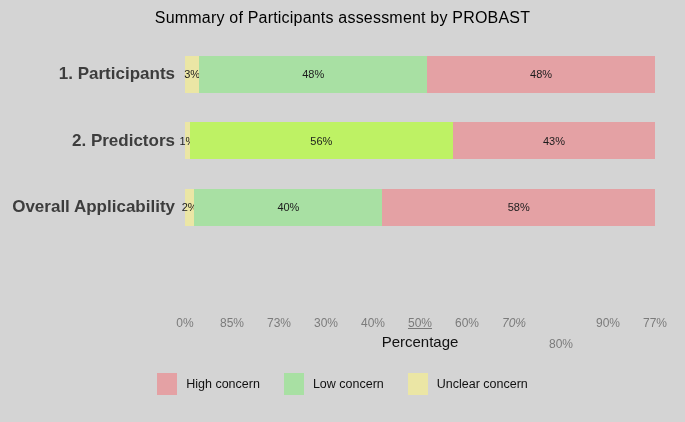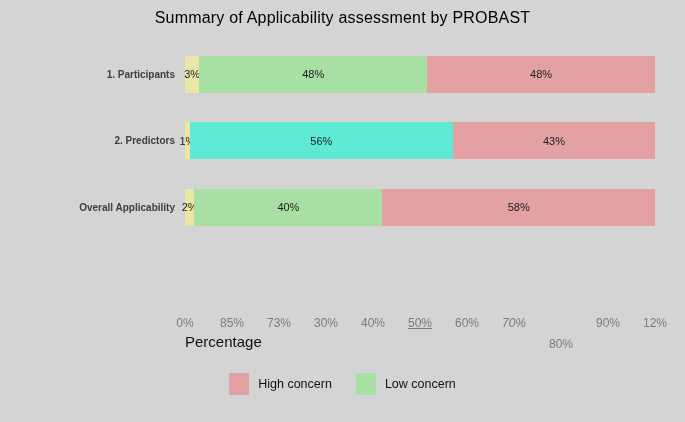--- a/index.html
+++ b/index.html
@@ -17,21 +17,21 @@
   }
   .rows{
     position:absolute;top:41px;left:0;right:30px;
   }
   .row{
     display:flex;align-items:center;height:66.5px;
   }
   .cat-label{
     flex:0 0 175px;
     text-align:right;
-    font-size:10px;font-weight:bold;color:#3d3d3d;
+    font-size:17px;font-weight:bold;color:#3d3d3d;
     padding-right:0;
   }
   .track{
     flex:0 0 470px;height:37px;margin-left:10px;
     display:flex;
   }
   .seg{
     position:relative;height:100%;
     display:flex;align-items:center;justify-content:center;
   }
@@ -41,35 +41,35 @@
   }
   .x-axis{
     position:absolute;top:316px;left:185px;width:470px;height:16px;
   }
   .tick{
     position:absolute;top:0;transform:translateX(-50%);
     font-size:12px;color:#7b7b7b;white-space:nowrap;
   }
   .x-axis-title{
     position:absolute;top:333px;left:185px;width:470px;
-    text-align:left;font-size:15px;color:#111;
+    text-align:center;font-size:15px;color:#111;
   }
   .legend{
     position:absolute;top:373px;left:0;width:100%;
     display:flex;justify-content:center;align-items:center;gap:24px;
   }
   .legend-item{display:flex;align-items:center;gap:9px;}
   .swatch{width:20px;height:22px;display:inline-block;}
   .legend-label{font-size:12.5px;color:#111;}
 </style>
 </head>
 <body>
 
 <div class="figure">
-  <div class="title">Summary of Applicability assessment by PROBAST</div>
+  <div class="title">Summary of Participants assessment by PROBAST</div>
   <div class="rows">
       <div class="row">
         <div class="cat-label">1. Participants</div>
         <div class="track">
           <div class="seg" style="width: 3.0303%; background: rgb(235, 230, 165);">
             <span class="seg-label">3%</span>
           </div>
           <div class="seg" style="width: 48.4848%; background: rgb(168, 224, 163);">
             <span class="seg-label">48%</span>
           </div>
@@ -77,21 +77,21 @@
             <span class="seg-label">48%</span>
           </div>
         </div>
       </div>
       <div class="row">
         <div class="cat-label">2. Predictors</div>
         <div class="track">
           <div class="seg" style="width: 1%; background: rgb(235, 230, 165);">
             <span class="seg-label">1%</span>
           </div>
-          <div class="seg" style="width: 56%; background: #5eead4;">
+          <div class="seg" style="width: 56%; background: #bef264;">
             <span class="seg-label">56%</span>
           </div>
           <div class="seg" style="width: 43%; background: rgb(228, 161, 164);">
             <span class="seg-label">43%</span>
           </div>
         </div>
       </div>
       <div class="row">
         <div class="cat-label">Overall Applicability</div>
         <div class="track">
@@ -111,26 +111,30 @@
       <span class="tick" style="left: 0%;">0%</span>
       <span class="tick" style="left: 10%;">85%</span>
       <span class="tick" style="left: 20%;">73%</span>
       <span class="tick" style="left: 30%;">30%</span>
       <span class="tick" style="left: 40%;">40%</span>
       <span class="tick" style="left: 50%; text-decoration: underline;">50%</span>
       <span class="tick" style="left: 60%;">60%</span>
       <span class="tick" style="left: 70%; font-style: italic;">70%</span>
       <span class="tick" style="left: 80%; margin-top: 21px;">80%</span>
       <span class="tick" style="left: 90%;">90%</span>
-      <span class="tick" style="left: 100%;">12%</span>
+      <span class="tick" style="left: 100%;">77%</span>
     </div>
   <div class="x-axis-title">Percentage</div>
   <div class="legend">
       <div class="legend-item">
         <span class="swatch" style="background: rgb(228, 161, 164);"></span>
         <span class="legend-label">High concern</span>
       </div>
       <div class="legend-item">
         <span class="swatch" style="background: rgb(168, 224, 163);"></span>
         <span class="legend-label">Low concern</span>
       </div>
+      <div class="legend-item">
+        <span class="swatch" style="background: rgb(235, 230, 165);"></span>
+        <span class="legend-label">Unclear concern</span>
+      </div>
     </div>
 </div>
 
 </body></html>

